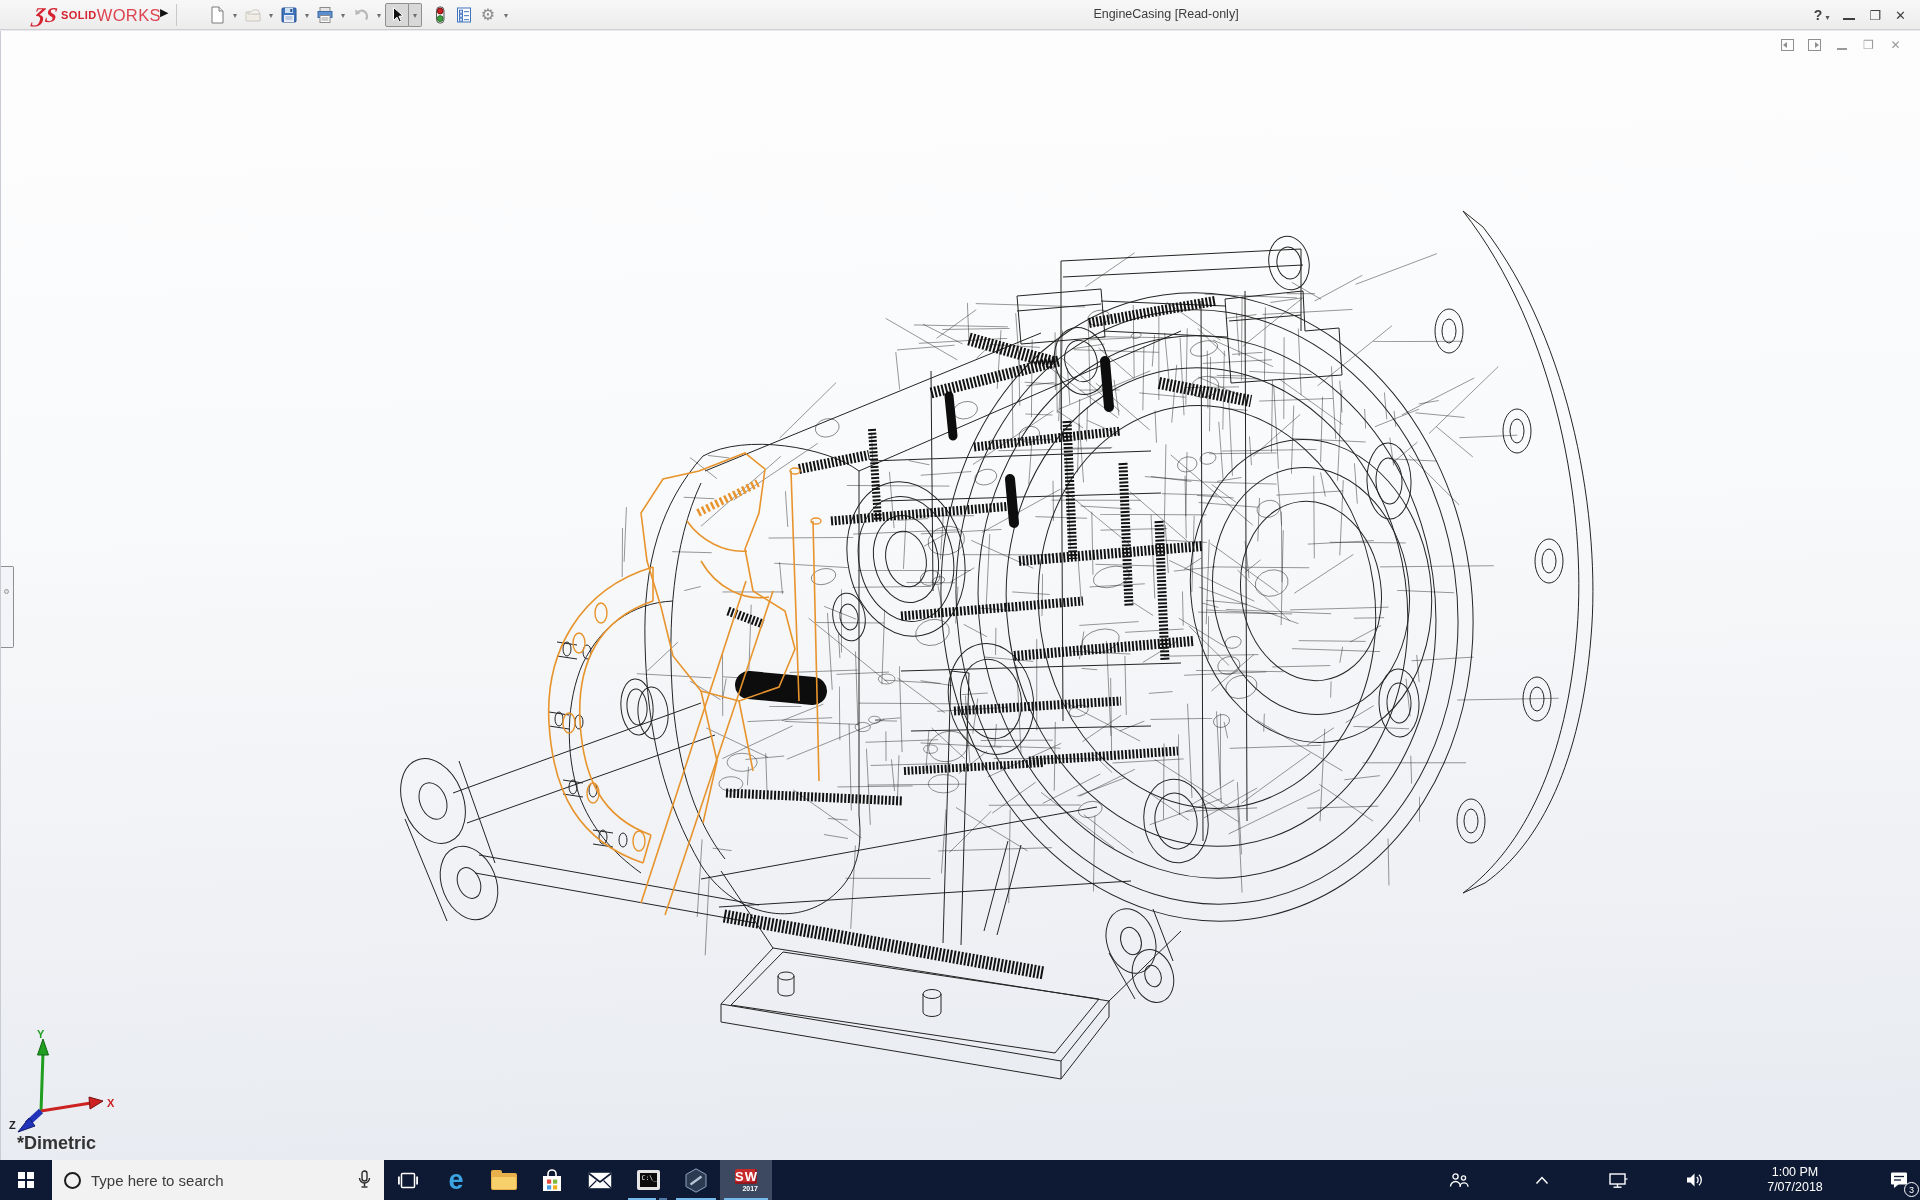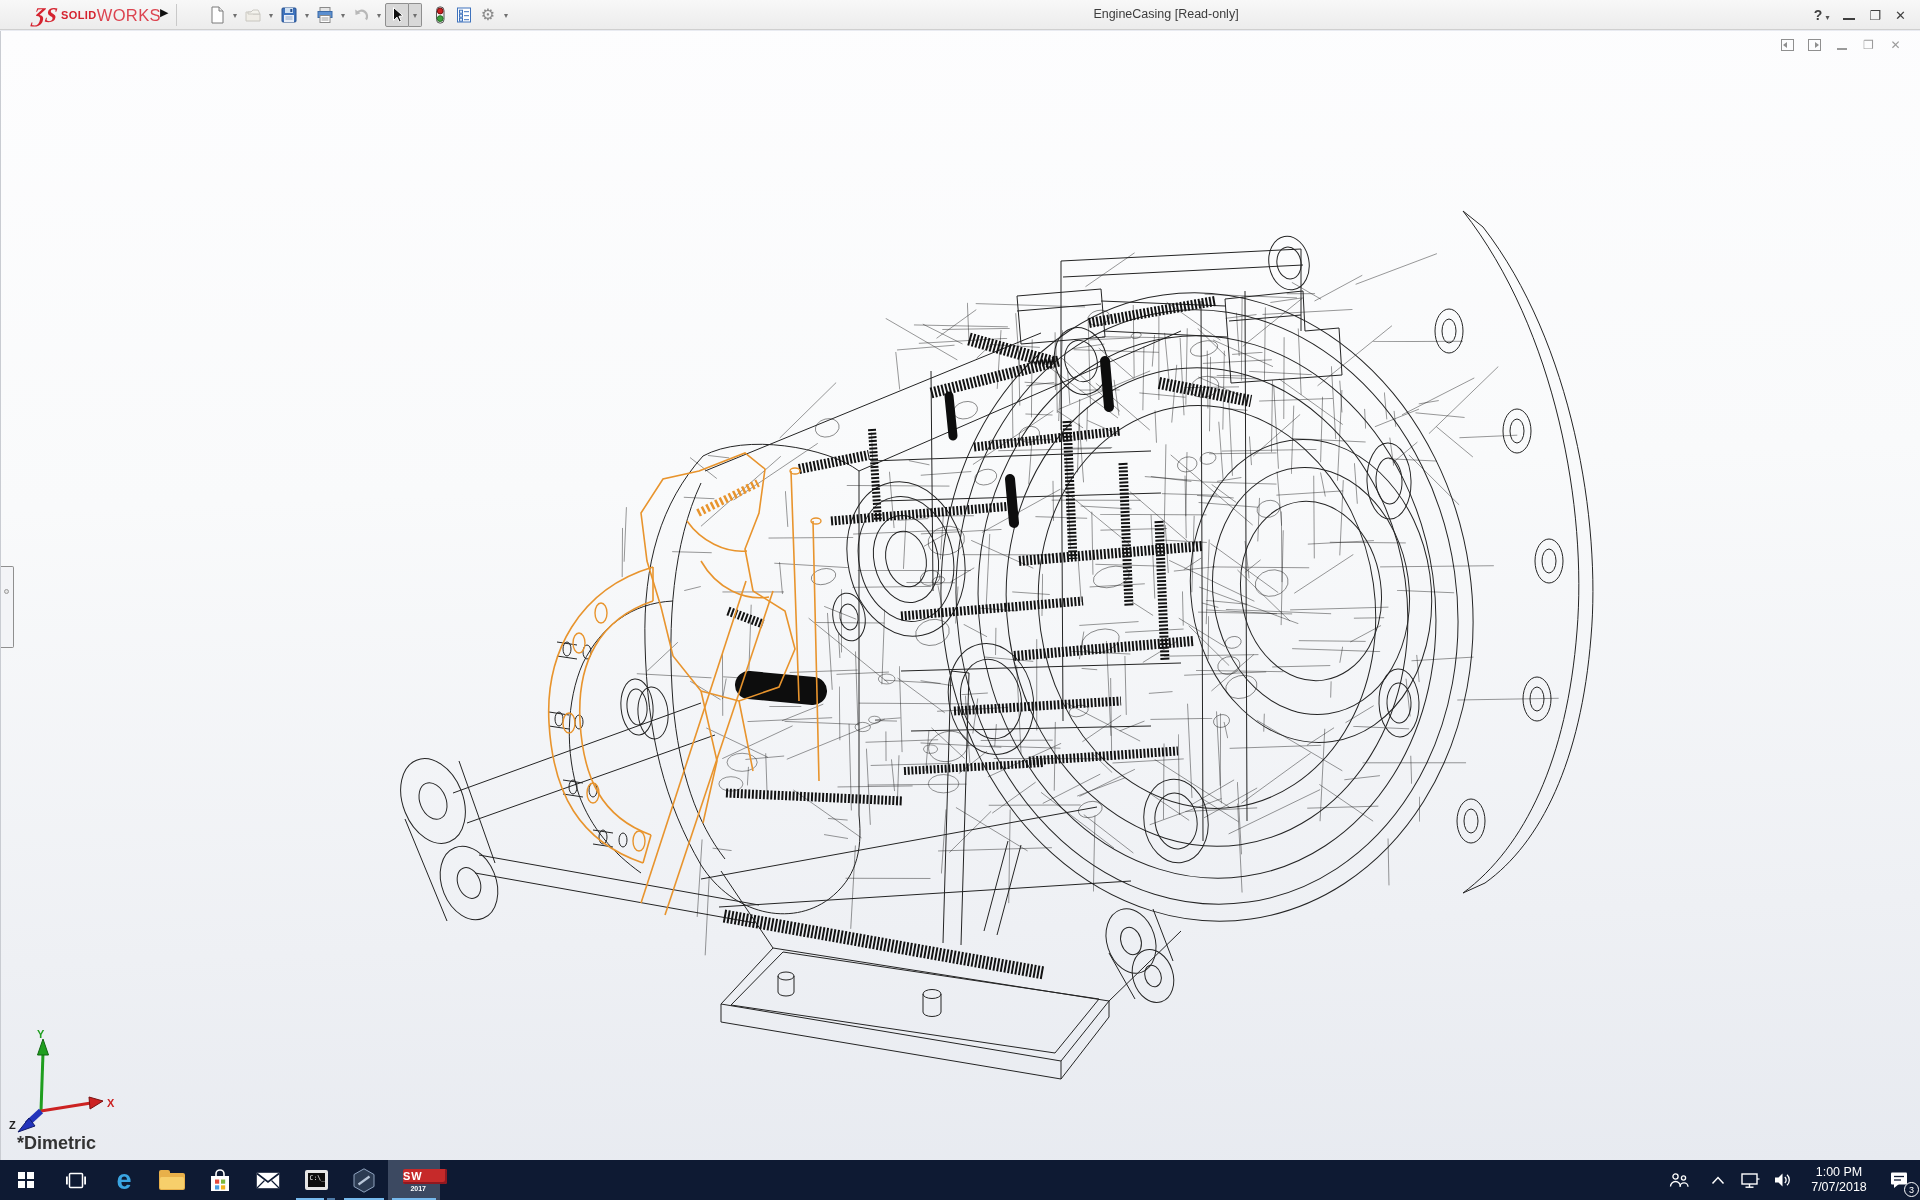--- a/index.html
+++ b/index.html
@@ -71,25 +71,25 @@
   .underline2 { position:absolute; bottom:0; right:5px; width:8px; height:2.5px; background:#4f7ba8; }
   .sw-cell { background:#3c4961; width:52px; }
   .edge-e { font-size:27px; font-weight:bold; color:#3aa5e2; line-height:1; }
   .folder { position:relative; width:26px; height:20px; }
   .folder .back { position:absolute; inset:3px 0 0 0; background:#e8b04a; border-radius:2px; }
   .folder .tab  { position:absolute; top:0; left:0; width:11px; height:7px; background:#e8b04a; border-radius:2px 2px 0 0; }
   .folder .front{ position:absolute; left:1px; right:1px; bottom:1px; height:12px; background:#f7cf6b; border-radius:1.5px; }
   .cmdbox { width:23px; height:20px; background:#0c0c0c; border:3px solid #e5e5e5; border-radius:2px;
             font-family:"DejaVu Sans Mono", monospace; font-size:6.5px; color:#f0f0f0; padding:1.5px 2px; line-height:1.2; }
   .sw-icon { position:relative; width:24px; height:23px; }
-  .sw-cube { position:absolute; top:0; left:1px; width:44px; height:15px; background:#c62a2a; border-radius:2px;
-             color:#fff; font-weight:bold; font-size:11px; line-height:15px; letter-spacing:1px;
+  .sw-cube { position:absolute; top:0; left:1px; width:22px; height:15px; background:#c62a2a; border-radius:2px;
+             color:#fff; font-weight:bold; font-size:13px; text-align:center; line-height:15px; letter-spacing:1px;
              box-shadow:inset -2px -2px 0 #8f1820; }
   .sw-year { position:absolute; bottom:0; right:0; font-size:7px; font-weight:bold; color:#fff; }
-  .tray { margin-left:auto; display:flex; align-items:stretch; }
+  .tray { margin-left:auto; display:flex; align-items:stretch;gap:44px; }
   .tray-btn { display:flex; align-items:center; justify-content:center; position:relative; }
   .clock { width:78px; color:#fff; font-size:12.5px; line-height:15px; text-align:center; }
   .badge { position:absolute; right:1px; bottom:3px; width:15px; height:15px; border-radius:50%;
            background:#0e1a33; border:1.5px solid #fff; color:#fff; font-size:9px;
            display:flex; align-items:center; justify-content:center; }
 </style>
 </head>
 <body>
 
 <div class="app">
@@ -770,20 +770,30 @@
 
   <div class="taskbar">
     <div class="tb-btn start">
       <span class="win-flag">
           <span></span>
           <span></span>
           <span></span>
           <span></span>
         </span>
     </div>
+    <div class="search">
+      <span class="cortana-ring"></span>
+      <input class="search-input" readonly="" placeholder="Type here to search" style="">
+      <svg width="15" height="20" viewBox="0 0 15 20">
+        <rect x="5" y="1" width="5" height="10" rx="2.5" fill="none" stroke="#2b2b2b" stroke-width="1.4"></rect>
+        <path d="M2.5 8 a5 5 0 0 0 10 0" fill="none" stroke="#2b2b2b" stroke-width="1.4"></path>
+        <line x1="7.5" y1="13" x2="7.5" y2="16.5" stroke="#2b2b2b" stroke-width="1.4"></line>
+        <line x1="4.5" y1="17" x2="10.5" y2="17" stroke="#2b2b2b" stroke-width="1.4"></line>
+      </svg>
+    </div>
     <div class="tb-btn task-app">
       <svg width="20" height="17" viewBox="0 0 20 17">
         <rect x="3.5" y="1.5" width="13" height="14" rx="1" fill="none" stroke="#fff" stroke-width="1.5"></rect>
         <rect x="0" y="4.5" width="1.8" height="8" fill="#fff"></rect>
         <rect x="18.2" y="4.5" width="1.8" height="8" fill="#fff"></rect>
       </svg>
     </div>
     <div class="tb-btn task-app">
       <span class="edge-e">e</span>
     </div>

